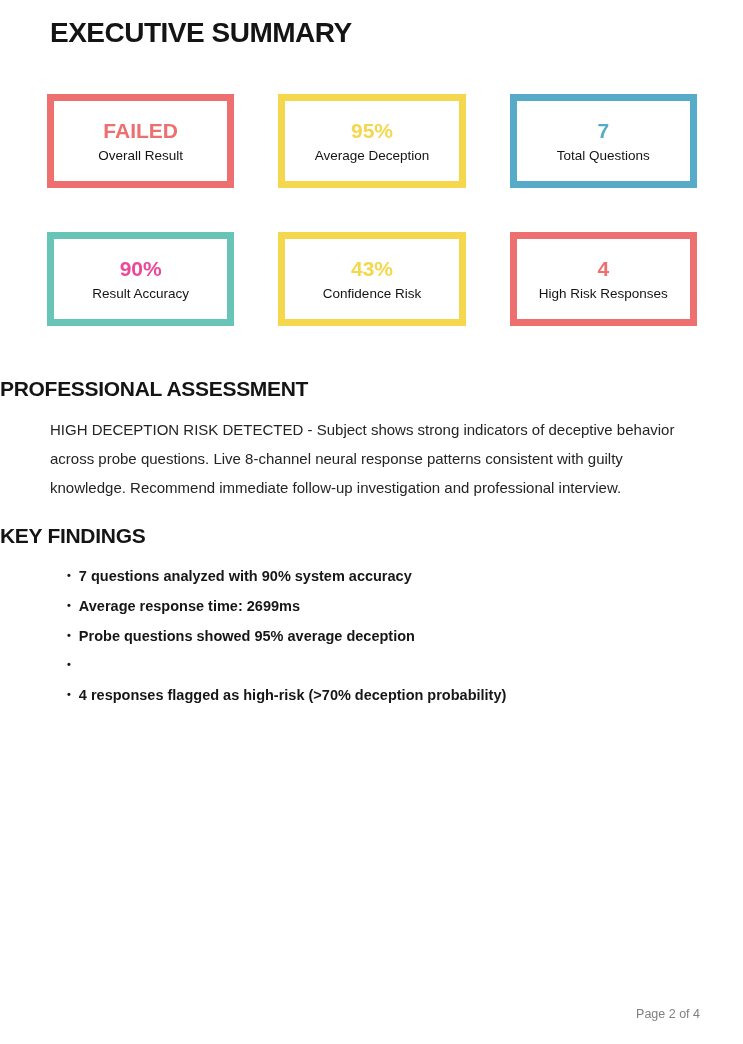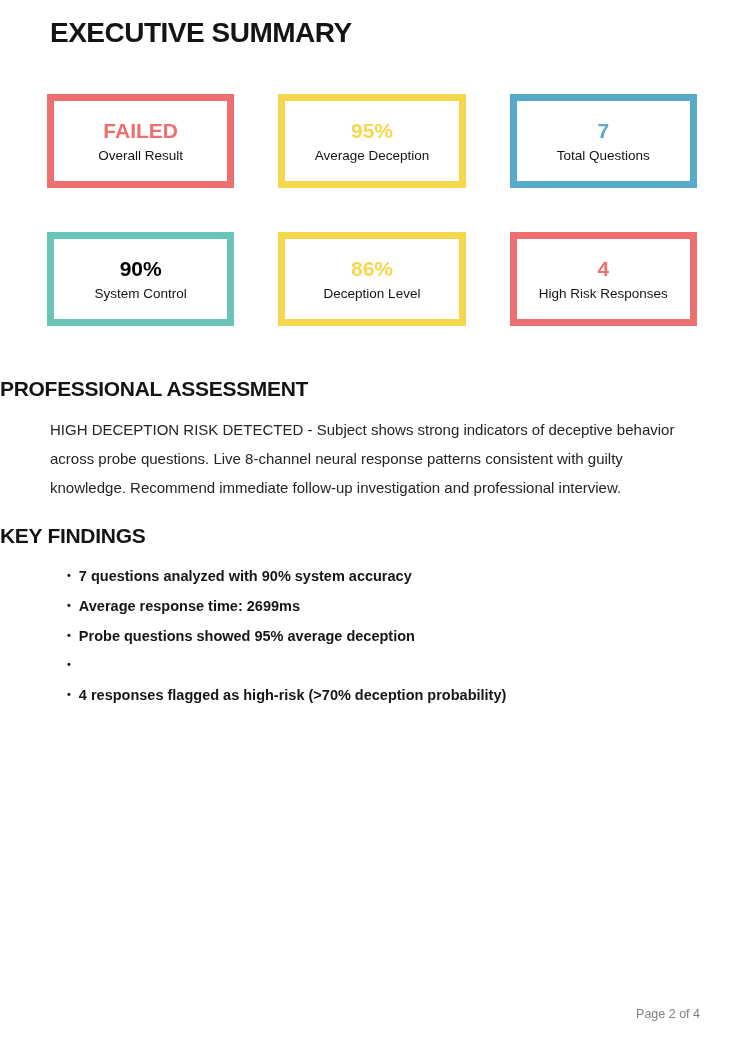--- a/index.html
+++ b/index.html
@@ -108,26 +108,26 @@
     </div>
     <div class="stat-card" style="border-color: rgb(245, 215, 77);">
       <div class="stat-value" style="color: rgb(245, 215, 77);">95%</div>
       <div class="stat-label">Average Deception</div>
     </div>
     <div class="stat-card" style="border-color: rgb(86, 171, 200);">
       <div class="stat-value" style="color: rgb(86, 171, 200);">7</div>
       <div class="stat-label">Total Questions</div>
     </div>
     <div class="stat-card" style="border-color: rgb(104, 196, 182);">
-      <div class="stat-value" style="color: #000000;">90%</div>
-      <div class="stat-label">System Control</div>
+      <div class="stat-value" style="color: #ec4899;">90%</div>
+      <div class="stat-label">Result Accuracy</div>
     </div>
     <div class="stat-card" style="border-color: rgb(245, 215, 77);">
-      <div class="stat-value" style="color: rgb(245, 215, 77);">86%</div>
-      <div class="stat-label">Deception Level</div>
+      <div class="stat-value" style="color: rgb(245, 215, 77);">43%</div>
+      <div class="stat-label">Confidence Risk</div>
     </div>
     <div class="stat-card" style="border-color: rgb(237, 111, 111);">
       <div class="stat-value" style="color: rgb(237, 111, 111);">4</div>
       <div class="stat-label">High Risk Responses</div>
     </div>
   </div>
 
   <h2 class="section-heading assessment-heading">PROFESSIONAL ASSESSMENT</h2>
   <p class="assessment-body">HIGH DECEPTION RISK DETECTED - Subject shows strong indicators of deceptive behavior across probe questions. Live 8-channel neural response patterns consistent with guilty knowledge. Recommend immediate follow-up investigation and professional interview.</p>
 

